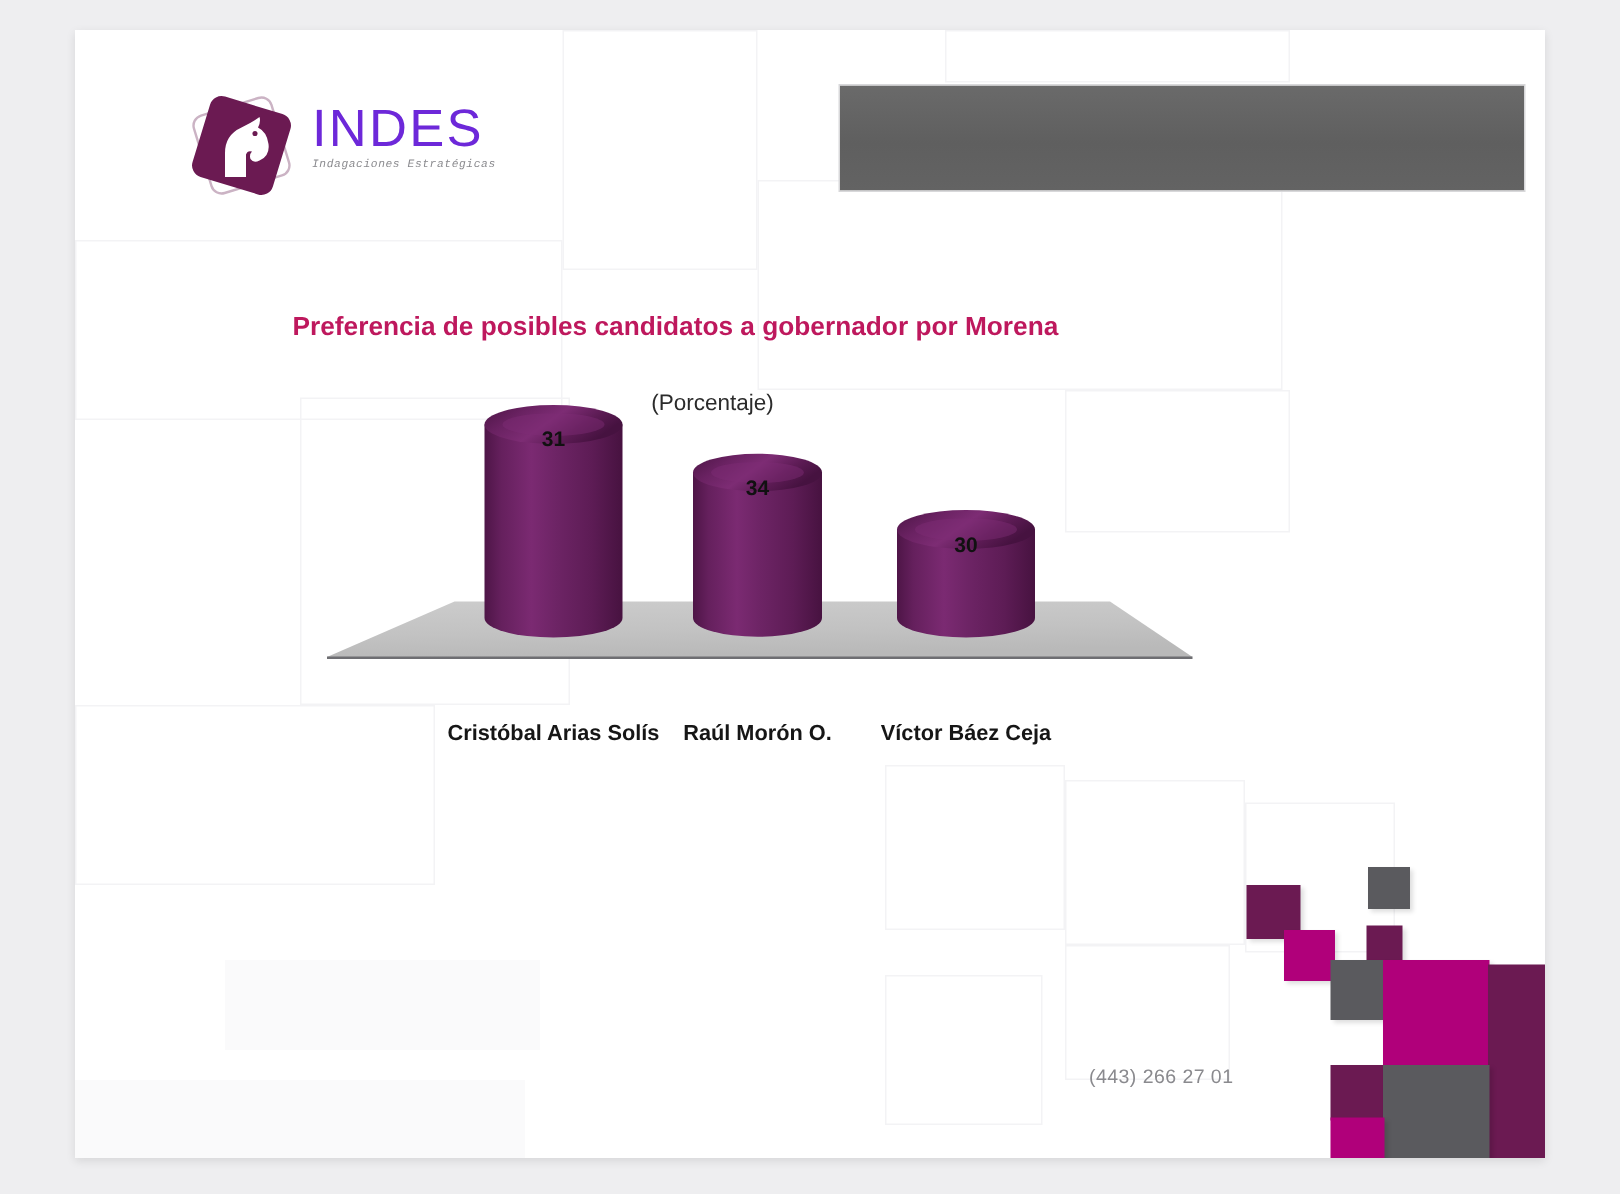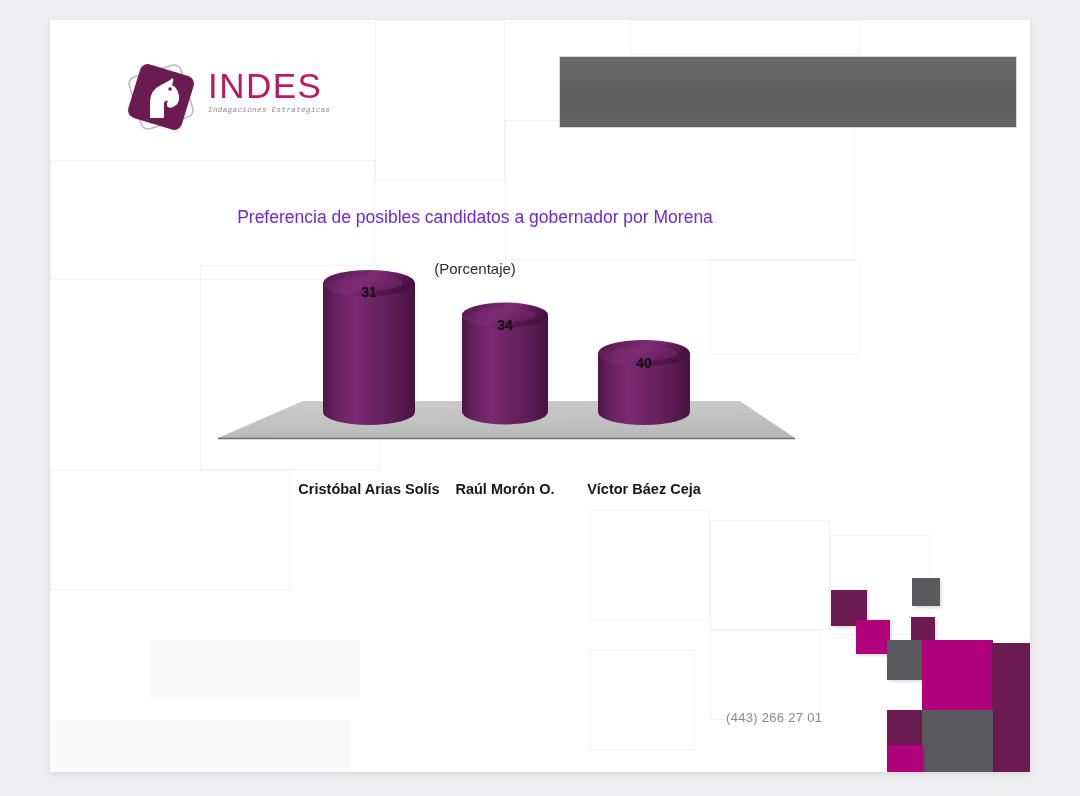--- a/index.html
+++ b/index.html
@@ -45,21 +45,21 @@
     width: 82px; height: 82px;
   }
   #logo-text {
     position: absolute;
     left: 88px; top: 18px;
     width: 160px;
   }
   #logo-word {
     font-size: 35px;
     letter-spacing: 1.5px;
-    color: #be185d;
+    color: #6d28d9;
     font-weight: 400;
     line-height: 1;
     font-family: "Liberation Sans", sans-serif;
   }
   #logo-tag {
     margin-top: 3px;
     font-size: 7.5px;
     letter-spacing: 0.4px;
     color: #8a8a8e;
     font-style: italic;
@@ -78,24 +78,24 @@
   
   #chart-area {
     position: absolute;
     left: 0; top: 0;
     width: 980px; height: 752px;
   }
   #chart-title {
     position: absolute;
     left: 145px; top: 185px;
     width: 560px;
-    text-align: center;
+    text-align: left;
     font-size: 17.5px;
-    font-weight: normal;
-    color: #6d28d9;
+    font-weight: bold;
+    color: #be185d;
     line-height: 1.45;
   }
   #chart-subtitle {
     position: absolute;
     left: 145px; top: 240px;
     width: 560px;
     text-align: center;
     font-size: 15px;
     color: #2b2b2b;
   }
@@ -228,21 +228,21 @@
 
       <g>
         <path d="M548 333 L548 392 A46 13 0 0 0 640 392 L640 333 Z" fill="url(#cylBody)"></path>
         <ellipse cx="594" cy="333" rx="46" ry="13" fill="url(#cylTop)"></ellipse>
         <ellipse cx="594" cy="333" rx="34" ry="7.5" fill="#7e2d75" opacity="0.45"></ellipse>
       </g>
     </svg>
 
     <div class="bar-value" style="left:289px;top:264px;width:60px;">31</div>
     <div class="bar-value" style="left:425px;top:297px;width:60px;">34</div>
-    <div class="bar-value" style="left:564px;top:335px;width:60px;">40</div>
+    <div class="bar-value" style="left:564px;top:335px;width:60px;">30</div>
 
     <div class="bar-label" style="left:209px;top:461px;width:220px;text-align:center;">Cristóbal Arias Solís</div>
     <div class="bar-label" style="left:355px;top:461px;width:200px;">Raúl Morón O.</div>
     <div class="bar-label" style="left:494px;top:461px;width:200px;">Víctor Báez Ceja</div>
   </div>
 
   <div id="phone">(443) 266 27 01</div>
 
   <div class="mosaic" style="left:781px;top:570px;width:36px;height:36px;background:#6b1a52;"></div>
   <div class="mosaic" style="left:806px;top:600px;width:34px;height:34px;background:#b0007a;"></div>

